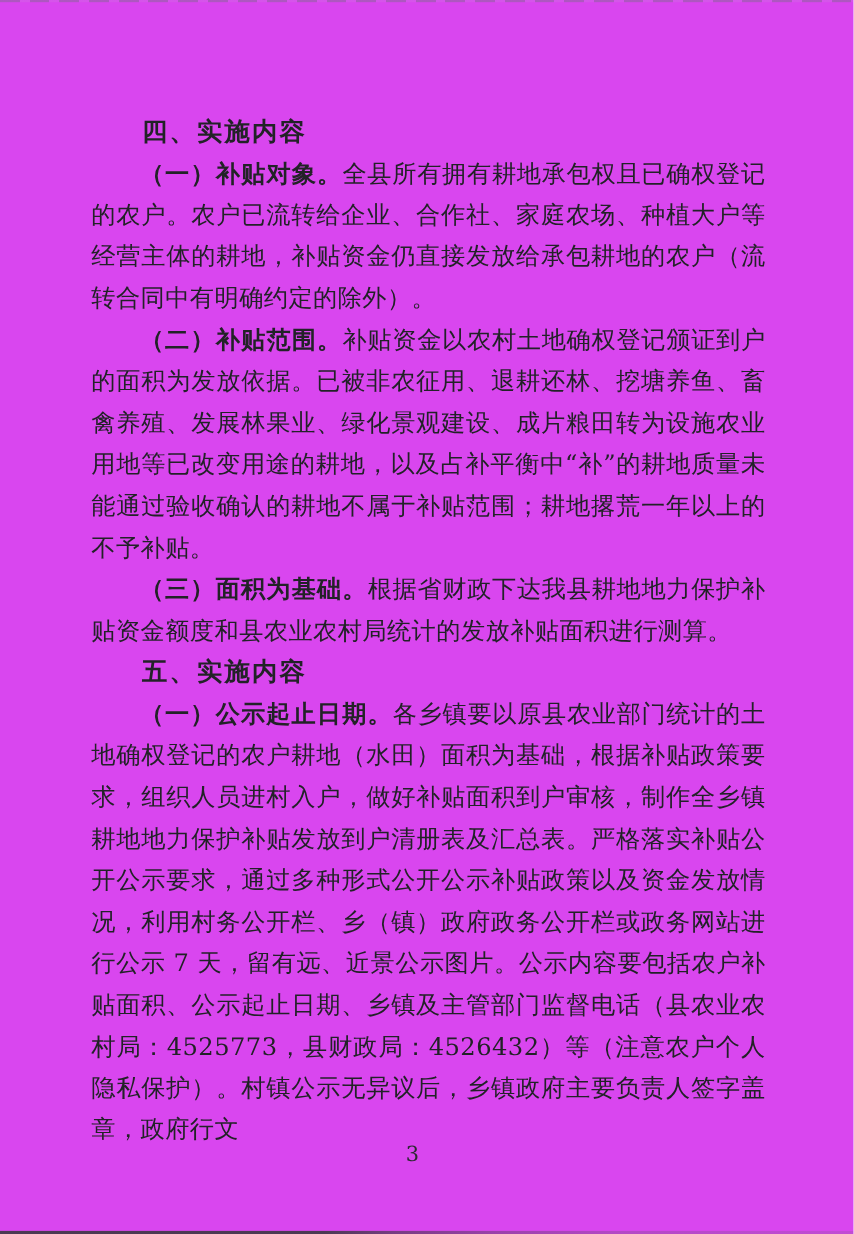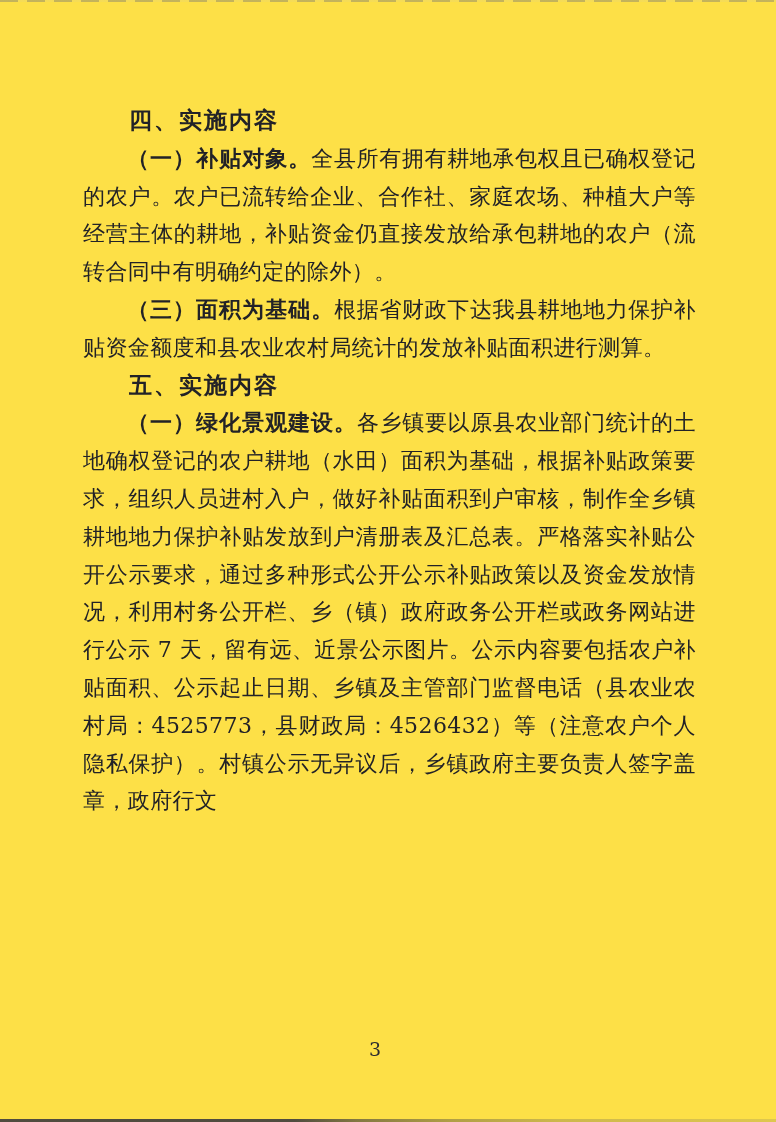--- a/index.html
+++ b/index.html
@@ -4,21 +4,21 @@
 <style>
   html, body {
     margin: 0;
     padding: 0;
     background: #fdfcfd;
   }
   .page {
     position: relative;
     width: 776px;
     height: 1122px;
-    background: #fde047;
+    background: #d946ef;
     overflow: hidden;
   }
   .scan-edge-top {
     position: absolute;
     top: 0; left: 0; right: 0;
     height: 2px;
     background: repeating-linear-gradient(90deg,
       rgba(110,112,122,.40) 0 18px,
       rgba(190,190,200,.12) 18px 27px);
   }
@@ -74,21 +74,22 @@
 </style>
 </head>
 <body>
 
 <div class="page">
   <div class="scan-edge-top"></div>
 
   <div class="doc">
       <div class="heading">四、实施内容</div>
       <div class="paragraph"><span class="lead">（一）补贴对象。</span>全县所有拥有耕地承包权且已确权登记的农户。农户已流转给企业、合作社、家庭农场、种植大户等经营主体的耕地，补贴资金仍直接发放给承包耕地的农户（流转合同中有明确约定的除外）。</div>
+      <div class="paragraph"><span class="lead">（二）补贴范围。</span>补贴资金以农村土地确权登记颁证到户的面积为发放依据。已被非农征用、退耕还林、挖塘养鱼、畜禽养殖、发展林果业、绿化景观建设、成片粮田转为设施农业用地等已改变用途的耕地，以及占补平衡中“补”的耕地质量未能通过验收确认的耕地不属于补贴范围；耕地撂荒一年以上的不予补贴。</div>
       <div class="paragraph"><span class="lead">（三）面积为基础。</span>根据省财政下达我县耕地地力保护补贴资金额度和县农业农村局统计的发放补贴面积进行测算。</div>
       <div class="heading">五、实施内容</div>
-      <div class="paragraph"><span class="lead">（一）绿化景观建设。</span>各乡镇要以原县农业部门统计的土地确权登记的农户耕地（水田）面积为基础，根据补贴政策要求，组织人员进村入户，做好补贴面积到户审核，制作全乡镇耕地地力保护补贴发放到户清册表及汇总表。严格落实补贴公开公示要求，通过多种形式公开公示补贴政策以及资金发放情况，利用村务公开栏、乡（镇）政府政务公开栏或政务网站进行公示 7 天，留有远、近景公示图片。公示内容要包括农户补贴面积、公示起止日期、乡镇及主管部门监督电话（县农业农村局：4525773，县财政局：4526432）等（注意农户个人隐私保护）。村镇公示无异议后，乡镇政府主要负责人签字盖章，政府行文</div>
+      <div class="paragraph"><span class="lead">（一）公示起止日期。</span>各乡镇要以原县农业部门统计的土地确权登记的农户耕地（水田）面积为基础，根据补贴政策要求，组织人员进村入户，做好补贴面积到户审核，制作全乡镇耕地地力保护补贴发放到户清册表及汇总表。严格落实补贴公开公示要求，通过多种形式公开公示补贴政策以及资金发放情况，利用村务公开栏、乡（镇）政府政务公开栏或政务网站进行公示 7 天，留有远、近景公示图片。公示内容要包括农户补贴面积、公示起止日期、乡镇及主管部门监督电话（县农业农村局：4525773，县财政局：4526432）等（注意农户个人隐私保护）。村镇公示无异议后，乡镇政府主要负责人签字盖章，政府行文</div>
     </div>
 
   <div class="page-number">3</div>
 
   <div class="scan-edge-bottom"></div>
 </div>
 
 </body></html>

